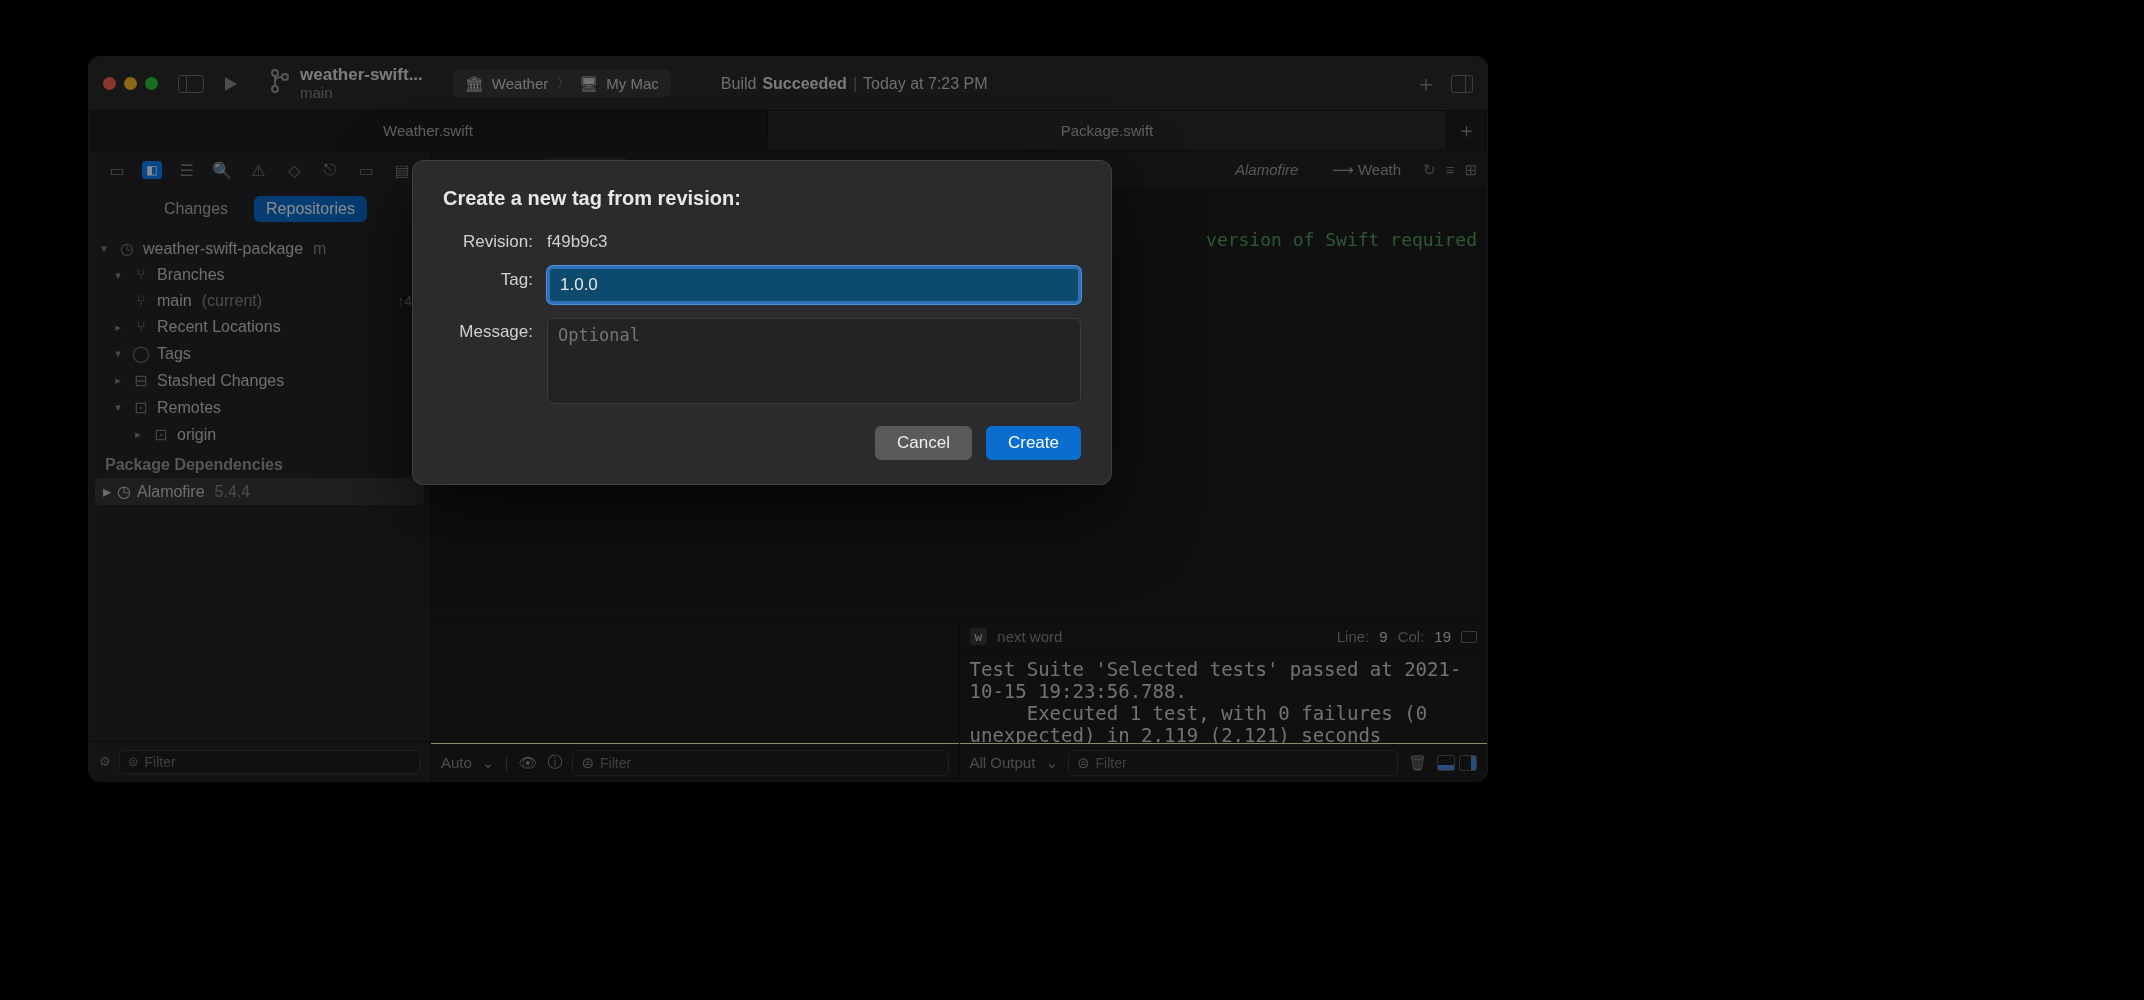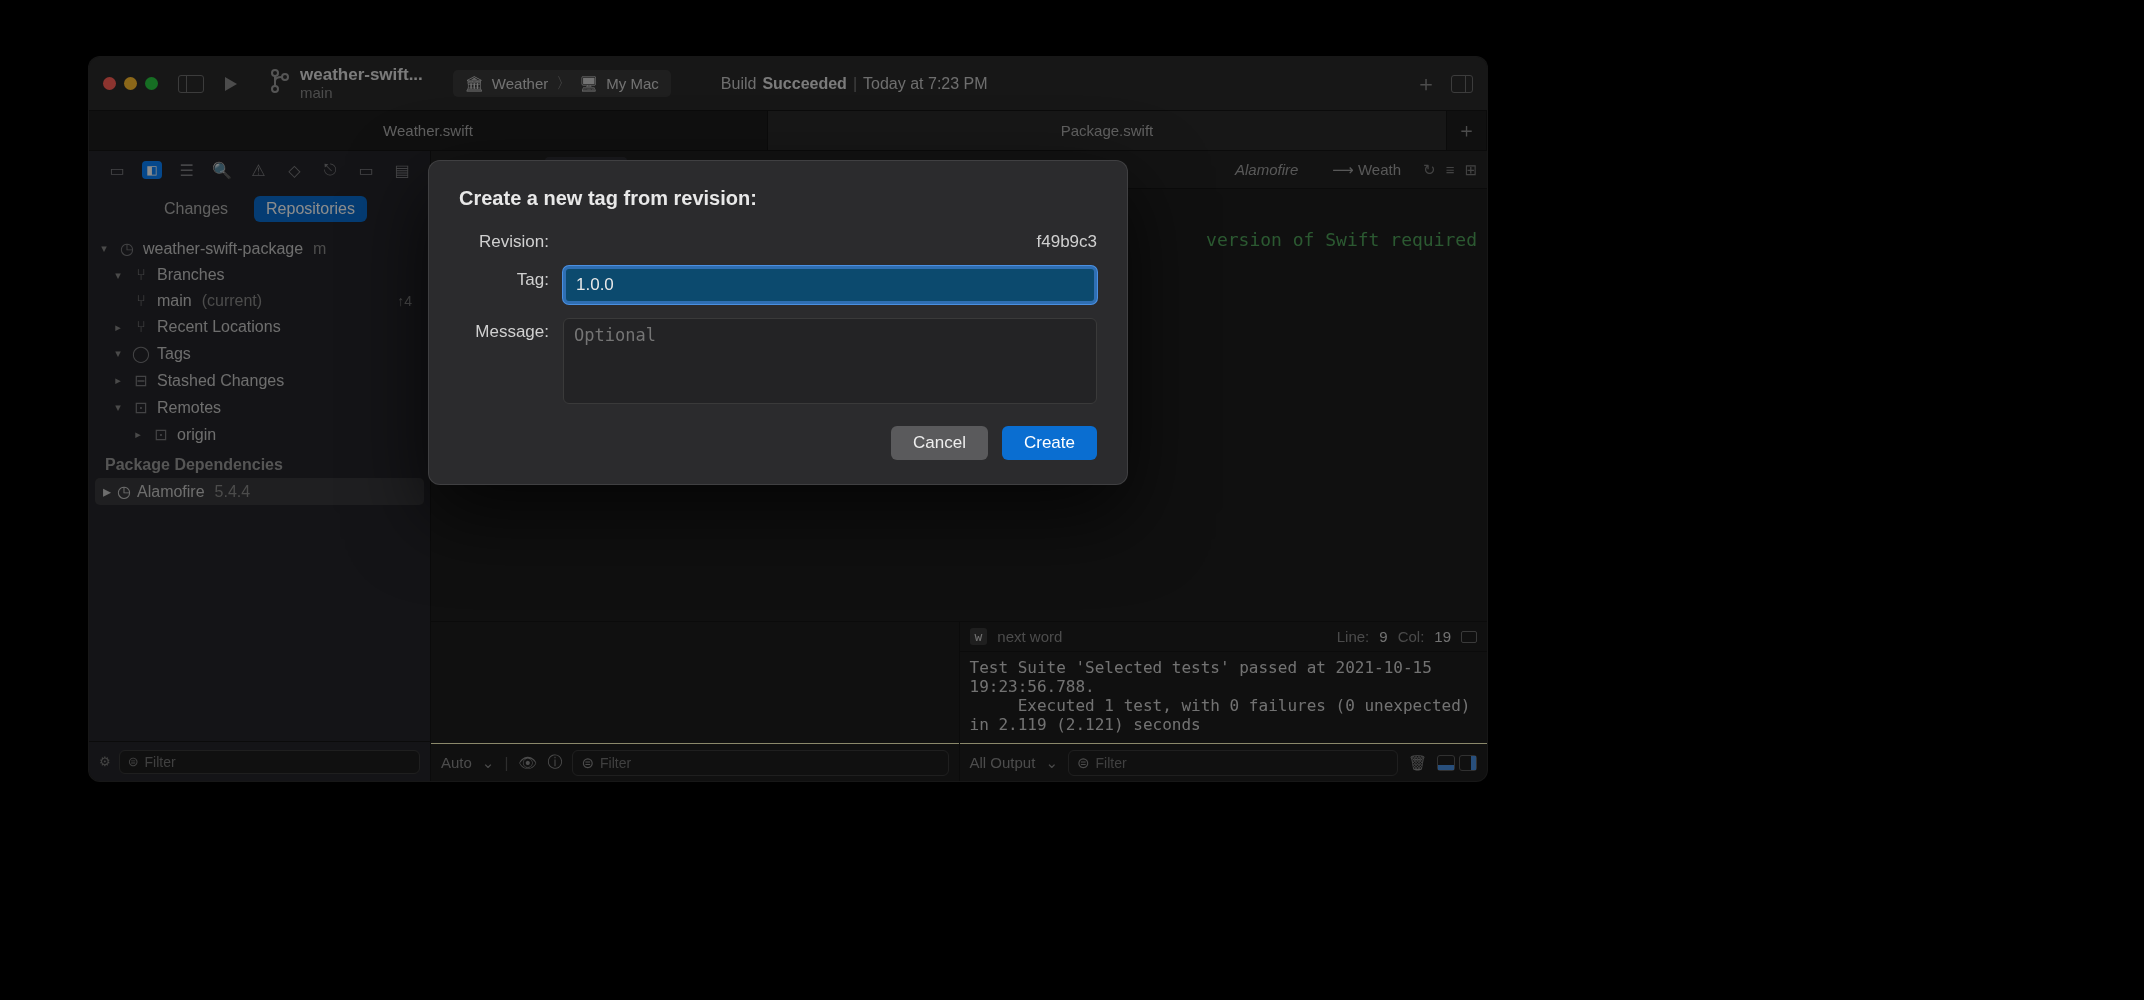--- a/index.html
+++ b/index.html
@@ -146,49 +146,49 @@
     color:#4fa35a; font-size:18px; white-space: nowrap;
   }
   .debug-area { height:160px; border-top:1px solid #151515; display:flex; }
   .debug-left { flex:1; display:flex; flex-direction:column;}
   .debug-right { flex:1; display:flex; flex-direction:column; border-left:1px solid #151515;}
   .debug-bar { height:38px; display:flex; align-items:center; gap:10px; padding:0 10px; color:#8a8a8a; font-size:15px; border-top:1px solid #fef9c3;}
   .dfilter { flex:1; display:flex; align-items:center; gap:6px; background:#1e1e1e; border:1px solid #3a3a3a; border-radius:6px; padding:3px 8px;}
   .dfilter input { background:transparent; border:none; outline:none; color:#c8c8c8; font-size:14px; width:100%; }
 
   .console {
-    flex:1; padding:6px 10px; font-family:"SF Mono",Menlo,monospace; font-size:16px; color:#d0d0d0;
+    flex:1; padding:6px 10px; font-family:"SF Mono",Menlo,monospace; font-size:19px; color:#d0d0d0;
     white-space:pre-wrap; overflow:hidden;
   }
   .status-strip {
     height:30px; display:flex; align-items:center; gap:10px; padding:0 10px; font-size:15px; color:#888; border-bottom:1px solid #151515;
   }
   .status-strip .spacer{flex:1;}
   .kbd { background:#3a3a3a; padding:1px 5px; border-radius:3px; font-family:monospace; font-size:13px; color:#d0d0d0;}
   .mini { width:16px; height:12px; border:1px solid #6a6a6a; border-radius:2px;}
 
   .right-ctrl { display:flex; gap:4px; }
   .right-ctrl .sq{ width:18px; height:16px; border:1px solid #5a5a5a; border-radius:3px; position:relative;}
   .right-ctrl .sq.b::after{content:'';position:absolute;left:0;right:0;bottom:0;height:5px;background:#4a90e2;}
   .right-ctrl .sq.r::after{content:'';position:absolute;right:0;top:0;bottom:0;width:5px;background:#4a90e2;}
 
   
   .modal {
     position:absolute;
-    left: 428px;
+    left: 412px;
     top: 160px;
     width: 700px;
     background:#2b2b2d;
     border:1px solid rgba(255,255,255,0.10);
     border-radius:12px;
     box-shadow: 0 30px 80px rgba(0,0,0,0.7);
     padding: 26px 30px 24px 30px;
   }
   .modal h2 { color:#e8e8e8; font-size:20px; font-weight:700; margin-bottom:18px;}
-  .form-row { display:flex; align-items:flex-start; gap:14px; margin-bottom:14px;justify-content:space-between; }
+  .form-row { display:flex; align-items:flex-start; gap:14px; margin-bottom:14px; }
   .form-row label { width:90px; text-align:right; font-size:17px; color:#d0d0d0; padding-top:4px;}
   .form-row .val { font-size:17px; color:#d0d0d0; padding-top:4px; }
   .tag-input {
     flex:1; background:#0c4a6e; border:3px solid #2f6fb3; border-radius:6px; padding:6px 10px;
     color:#e8e8e8; font-size:17px; outline:none;
     box-shadow: 0 0 0 1px #4a90e2;
   }
   .msg-area {
     flex:1; background:#232325; border:1px solid #3a3a3a; border-radius:6px; padding:6px 10px;
     color:#8a8a8a; font-size:17px; height:86px; resize:none; outline:none;

